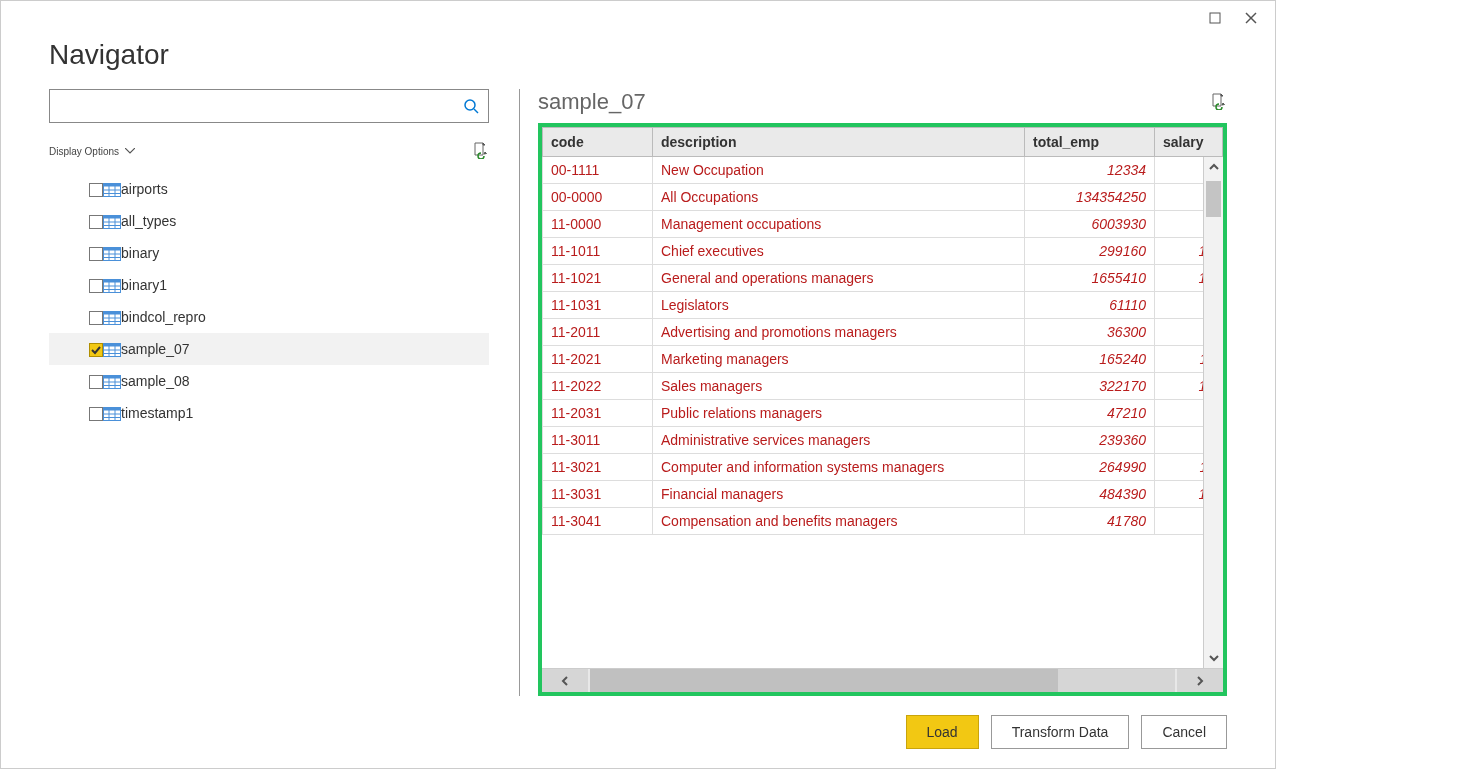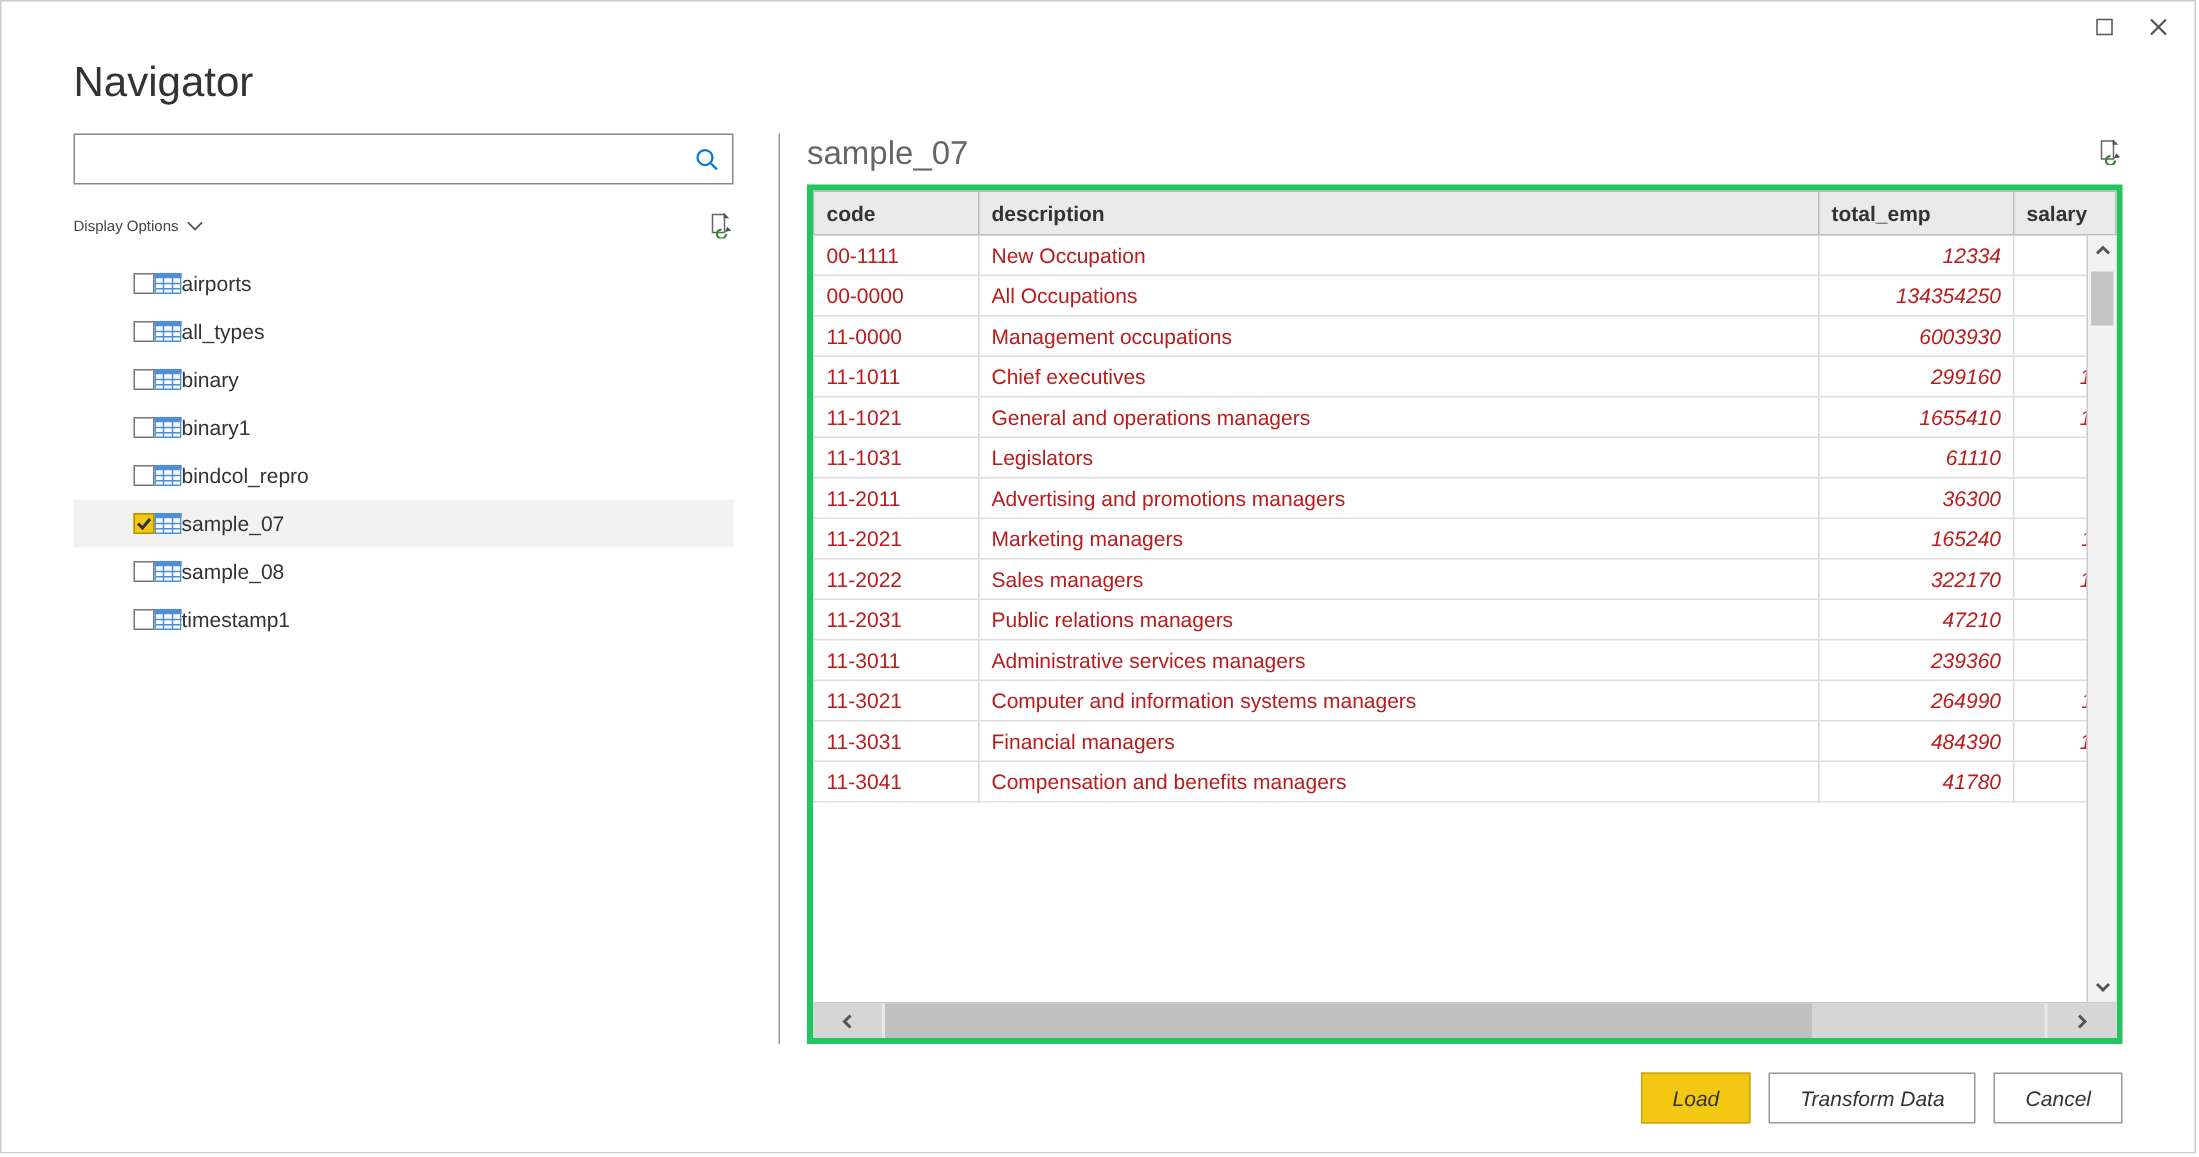--- a/index.html
+++ b/index.html
@@ -1,18 +1,18 @@
 <!DOCTYPE html>
 <html><head>
 <meta charset="utf-8">
 <style>
   * { box-sizing: border-box; }
   html, body { margin:0; padding:0; font-family: "Segoe UI", Arial, sans-serif; font-size:14px; color:#333; background:#fff; }
   .dialog {
-    width:1464px; height:769px; border:1px solid #ccc; position:relative;
+    width:1276px; height:769px; border:1px solid #ccc; position:relative;
     display:flex; flex-direction:column; background:#fff;
   }
   .titlebar { height:34px; display:flex; justify-content:flex-end; align-items:center; padding-right:6px; }
   .winbtn { width:36px; height:28px; display:flex; align-items:center; justify-content:center; color:#555; }
   .winbtn svg { stroke:#555; }
   .dialog-title { font-size:28px; font-weight:400; color:#333; padding:4px 0 18px 48px; }
   .body { flex:1; display:flex; padding:0 48px 0 48px; min-height:0; }
   .left { width:450px; padding-right:10px; }
   .divider { width:1px; background:#999; margin:0 18px 0 20px; }
   .right { flex:1; display:flex; flex-direction:column; min-width:0; }
@@ -25,21 +25,21 @@
   .display-options { display:flex; align-items:center; gap:6px; font-size:10px; color:#444; }
   .refresh-left svg, .refresh-right svg { stroke:#555; }
 
   .tree { font-size:14px; color:#333; }
   .tree-root { display:flex; align-items:center; gap:8px; padding:6px 4px 6px 8px; }
   .tri { width:10px; height:10px; display:inline-block; }
   .tri svg { fill:#444; }
   .folder-icon { width:18px; height:14px; background:#f2c813; border:1px solid #c9a40b; border-radius:1px; position:relative; }
   .folder-icon:before { content:""; position:absolute; top:-4px; left:0; width:8px; height:3px; background:#f2c813; border:1px solid #c9a40b; border-bottom:none; }
 
-  .tree-item { display:flex; align-items:center; padding:8px 4px 8px 40px; }
+  .tree-item { display:flex; align-items:flex-end; padding:8px 4px 8px 40px; }
   .tree-item.selected { background:#f2f2f2; }
   .cb { width:14px; height:14px; border:1px solid #777; display:inline-flex; align-items:center; justify-content:center; background:#fff; flex-shrink:0; }
   .cb.checked { background:#f2c813; border-color:#b08e00; }
   .cb.checked svg { stroke:#333; }
   .table-icon { width:18px; height:14px; position:relative; flex-shrink:0; }
   .table-icon svg rect { fill:#fff; stroke:#4a90d9; }
   .table-icon svg .hdr { fill:#4a90d9; }
 
   .preview-header { display:flex; align-items:center; justify-content:space-between; margin-bottom:8px; }
   .preview-title { font-size:22px; color:#666; font-weight:400; }
@@ -57,21 +57,21 @@
 
   .vscroll { position:absolute; right:0; top:30px; bottom:24px; width:20px; background:#f2f2f2; border-left:1px solid #ccc; display:flex; flex-direction:column; align-items:center; justify-content:space-between; }
   .vscroll .thumb { position:absolute; top:24px; left:2px; right:2px; height:36px; background:#c4c4c4; }
   .vscroll .arrow { width:100%; height:20px; display:flex; align-items:center; justify-content:center; }
 
   .hscroll { height:24px; background:#e8e8e8; border-top:1px solid #ccc; display:flex; align-items:center; position:relative; }
   .hscroll .arrow { width:46px; height:100%; background:#d6d6d6; display:flex; align-items:center; justify-content:center; }
   .hscroll .track { flex:1; height:100%; background:#d6d6d6; margin:0 2px; position:relative; }
   .hscroll .track .thumb { position:absolute; left:0; top:0; bottom:0; width:80%; background:#c0c0c0; }
 
-  .footer { height:72px; display:flex; align-items:center; justify-content:flex-end; gap:12px; padding-right:48px;font-style:italic; }
+  .footer { height:72px; display:flex; align-items:center; justify-content:flex-end; gap:12px; padding-right:48px; }
   .btn { height:34px; padding:0 20px; border:1px solid #999; background:#fff; font-size:14px; color:#333; display:flex; align-items:center; justify-content:center; cursor:pointer; }
   .btn.primary { background:#f2c813; border-color:#c9a40b; }
 </style>
 </head>
 <body>
 
 <div class="dialog">
 
   <div class="titlebar">
     <div class="winbtn">

